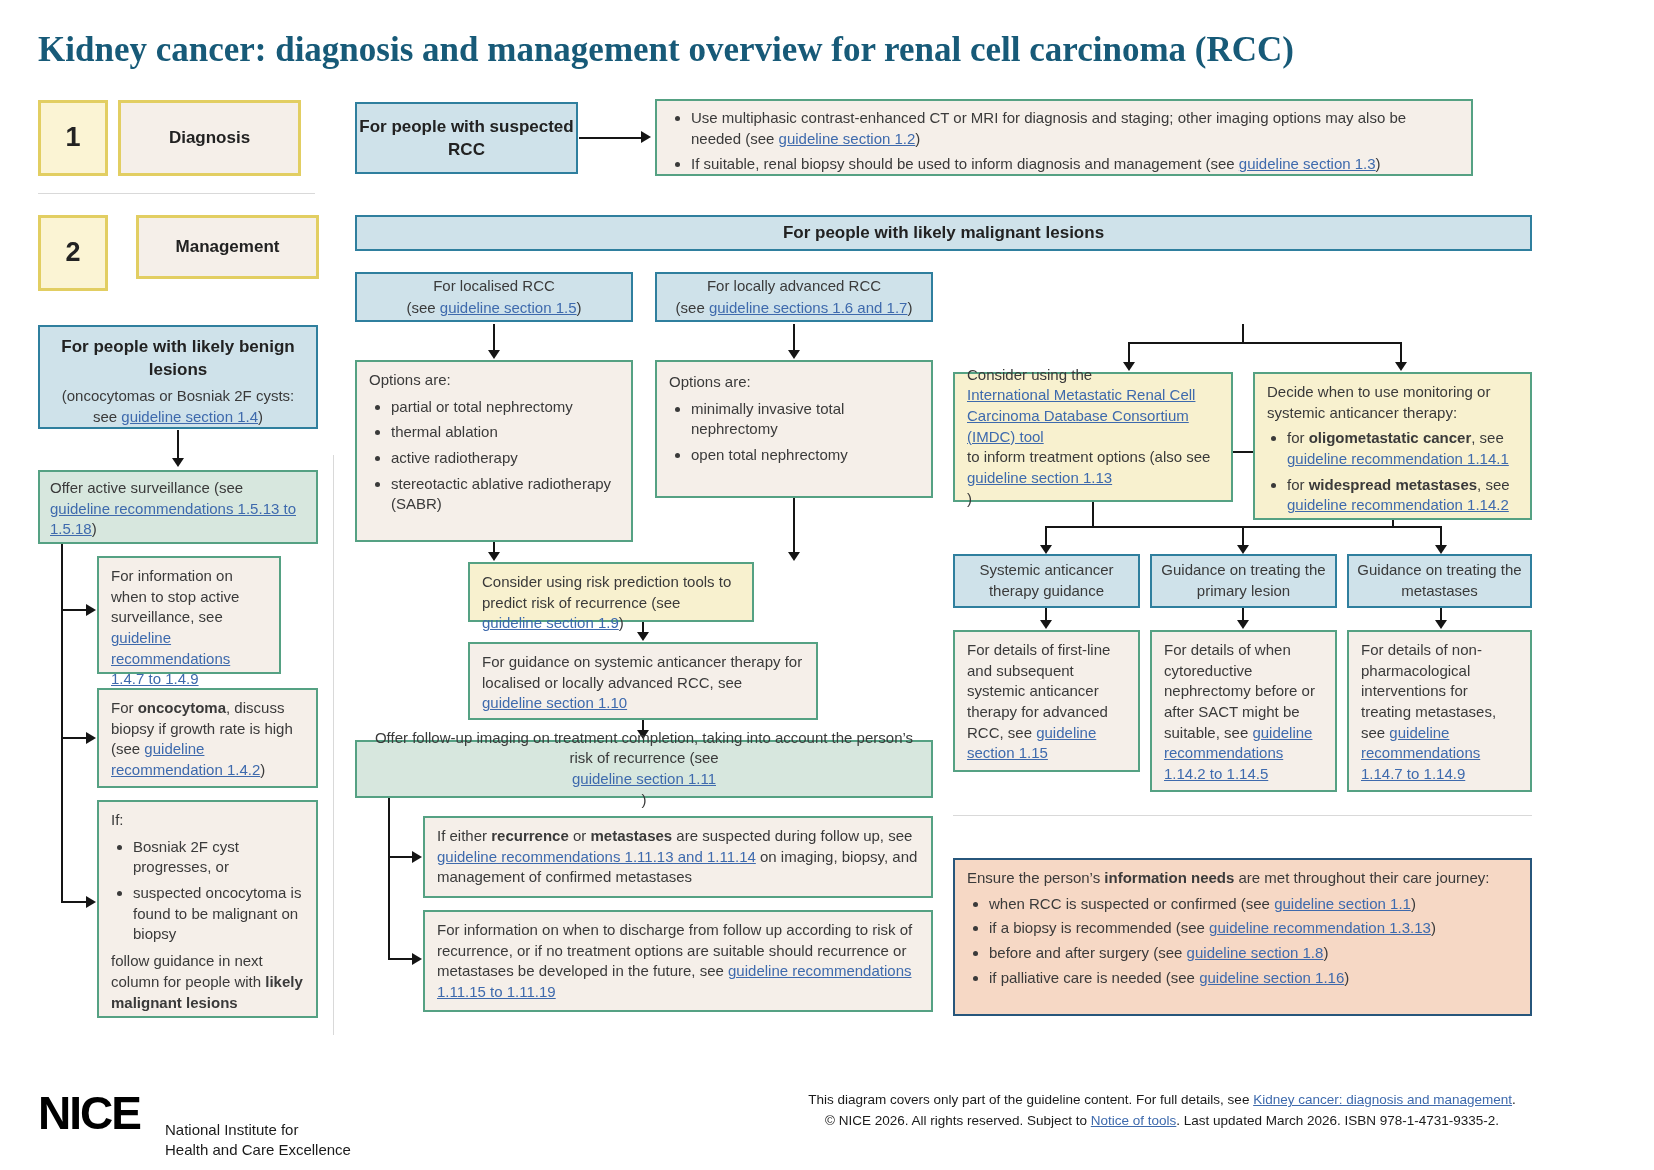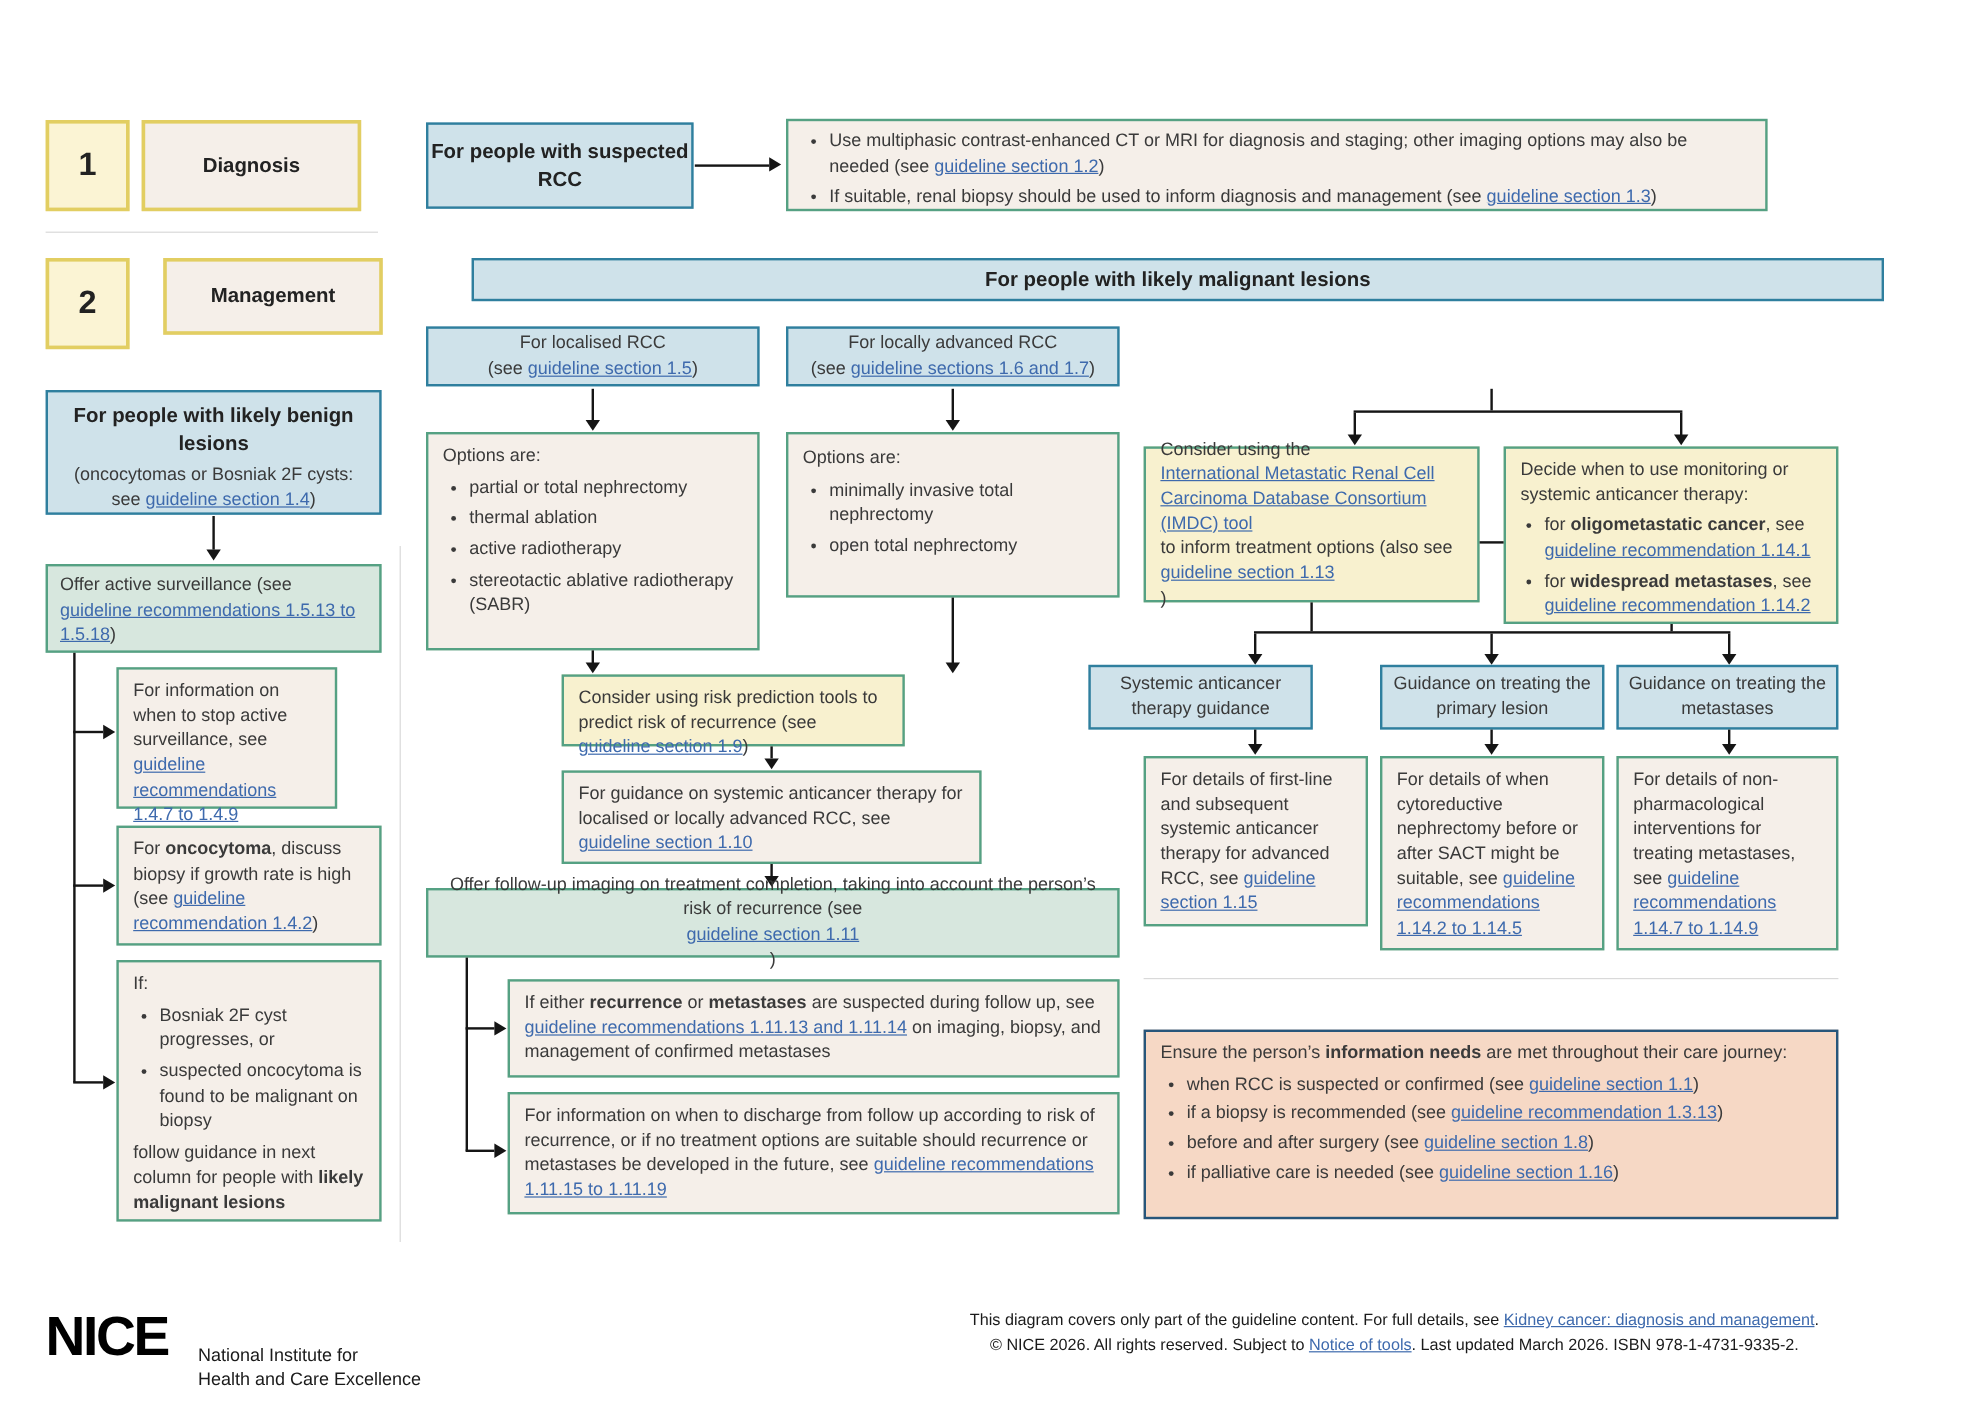--- a/index.html
+++ b/index.html
@@ -34,37 +34,38 @@
   ul.blist li{margin-bottom:5px;}
   .nice-logo{position:absolute;left:38px;top:1086px;font-size:46px;font-weight:800;letter-spacing:-2px;color:#000;}
   .nice-org{position:absolute;left:165px;top:1120px;font-size:15px;line-height:1.3;color:#1a1a1a;}
   .footer-text{position:absolute;left:790px;top:1090px;width:744px;text-align:center;font-size:13.5px;line-height:1.55;color:#1a1a1a;}
 </style>
 </head>
 <body>
 
 <div id="canvas">
 
+  <div id="page-title">Kidney cancer: diagnosis and management overview for renal cell carcinoma (RCC)</div>
 
   <div class="box numbox" style="left:38px;top:100px;width:70px;height:76px;">1</div>
   <div class="box labelbox" style="left:118px;top:100px;width:183px;height:76px;">Diagnosis</div>
   <div class="box blue centerflex" style="left:355px;top:102px;width:223px;height:72px;font-size:17px;font-weight:bold;color:#222;">For people with suspected RCC</div>
   <i class="hl" style="left:579px;top:137px;width:62px;"></i>
   <i class="tri-r" style="left:641px;top:131px;"></i>
   <div class="box offwhite" style="left:655px;top:99px;width:818px;height:77px;padding:5px 12px;">
     <ul class="blist" style="margin-top:2px;">
       <li><span>Use multiphasic contrast-enhanced CT or MRI for diagnosis and staging; other imaging options may also be needed (see </span><span class="link">guideline section 1.2</span><span>)</span></li>
       <li><span>If suitable, renal biopsy should be used to inform diagnosis and management (see </span><span class="link">guideline section 1.3</span><span>)</span></li>
     </ul>
   </div>
   <i class="hl gray" style="left:38px;top:193px;width:277px;height:1px;"></i>
 
   <div class="box numbox" style="left:38px;top:215px;width:70px;height:76px;">2</div>
   <div class="box labelbox" style="left:136px;top:215px;width:183px;height:64px;">Management</div>
-  <div class="box blue centerflex" style="left:355px;top:215px;width:1177px;height:36px;font-size:17px;font-weight:bold;color:#222;margin-left:38px;">For people with likely malignant lesions</div>
+  <div class="box blue centerflex" style="left:355px;top:215px;width:1177px;height:36px;font-size:17px;font-weight:bold;color:#222;">For people with likely malignant lesions</div>
 
   <div class="box blue hdr" style="left:355px;top:272px;width:278px;height:50px;">
     <div>For localised RCC</div>
     <div class="sub"><span>(see </span><span class="link">guideline section 1.5</span><span>)</span></div>
   </div>
   <div class="box blue hdr" style="left:655px;top:272px;width:278px;height:50px;">
     <div>For locally advanced RCC</div>
     <div class="sub"><span>(see </span><span class="link">guideline sections 1.6 and 1.7</span><span>)</span></div>
   </div>
 
@@ -175,21 +176,21 @@
   <i class="vl" style="left:1092px;top:502px;height:24px;"></i>
   <i class="vl" style="left:1392px;top:520px;height:6px;"></i>
   <i class="hl" style="left:1045px;top:526px;width:397px;"></i>
   <i class="vl" style="left:1045px;top:528px;height:17px;"></i>
   <i class="tri-d" style="left:1040px;top:545px;"></i>
   <i class="vl" style="left:1242px;top:528px;height:17px;"></i>
   <i class="tri-d" style="left:1237px;top:545px;"></i>
   <i class="vl" style="left:1440px;top:528px;height:17px;"></i>
   <i class="tri-d" style="left:1435px;top:545px;"></i>
 
-  <div class="box blue centerflex" style="left:907px;top:554px;width:187px;height:54px;padding:2px 24px;">Systemic anticancer therapy guidance</div>
+  <div class="box blue centerflex" style="left:953px;top:554px;width:187px;height:54px;padding:2px 24px;">Systemic anticancer therapy guidance</div>
   <div class="box blue centerflex" style="left:1150px;top:554px;width:187px;height:54px;padding:2px 8px;">Guidance on treating the primary lesion</div>
   <div class="box blue centerflex" style="left:1347px;top:554px;width:185px;height:54px;padding:2px 8px;">Guidance on treating the metastases</div>
 
   <i class="vl" style="left:1045px;top:608px;height:12px;"></i>
   <i class="tri-d" style="left:1040px;top:620px;"></i>
   <i class="vl" style="left:1242px;top:608px;height:12px;"></i>
   <i class="tri-d" style="left:1237px;top:620px;"></i>
   <i class="vl" style="left:1440px;top:608px;height:12px;"></i>
   <i class="tri-d" style="left:1435px;top:620px;"></i>
 

